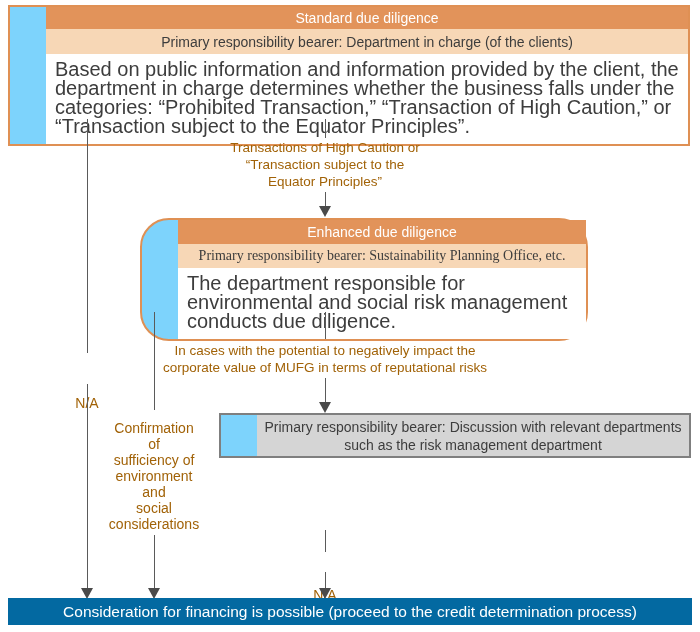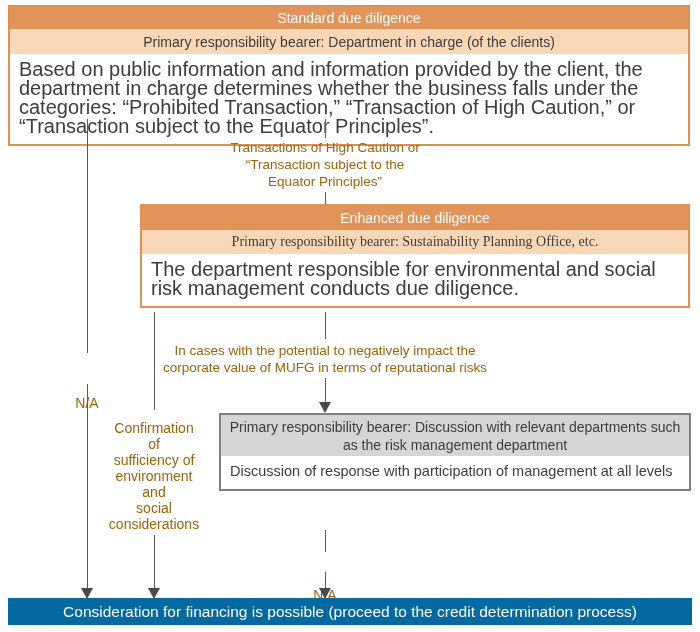--- a/index.html
+++ b/index.html
@@ -10,20 +10,21 @@
     background: #ffffff;
     font-family: "Liberation Sans", sans-serif;
     color: #3d3d3d;
     overflow: hidden;
   }
   
   .dd-box {
     position: absolute;
     box-sizing: border-box;
     background: #7dd3fc;
+    padding-left: 36px;
   }
   .box-orange { border: 2px solid #df9054; }
   .box-gray   { border: 2px solid #7f7f7f; }
   .row-title, .row-sub {
     display: flex;
     align-items: center;
     justify-content: center;
     text-align: center;
     box-sizing: border-box;
   }
@@ -90,21 +91,21 @@
   <div class="vl" style="left:87px; top:384px; height:204px;"></div>
   <div class="ah" style="left:81px; top:588px;"></div>
 
   <div class="vl" style="left:325px; top:119px; height:19px;"></div>
   <div class="lbl" style="left:195px; top:139px; width:260px;">Transactions of High Caution or
 “Transaction subject to the
 Equator Principles”</div>
   <div class="vl" style="left:325px; top:192px; height:14px;"></div>
   <div class="ah" style="left:319px; top:206px;"></div>
 
-  <div class="dd-box box-orange" id="box-enhanced" style="left:140px; top:204px; width:550px;">
+  <div class="dd-box box-orange" id="box-enhanced" style="left:140px; top:218px; width:448px;border-radius:29px;">
     <div class="row-title orange">Enhanced due diligence</div>
     <div class="row-sub peach">Primary responsibility bearer: Sustainability Planning Office, etc.</div>
     <div class="box-body">The department responsible for environmental and social risk management conducts due diligence.</div>
   </div>
 
   <div class="vl" style="left:154px; top:312px; height:98px;"></div>
   <div class="lbl" id="lbl-confirmation" style="left:98px; top:420px; width:112px;">Confirmation
 of
 sufficiency of
 environment
@@ -115,21 +116,20 @@
   <div class="ah" style="left:148px; top:588px;"></div>
 
   <div class="vl" style="left:325px; top:312px; height:27px;"></div>
   <div class="lbl" style="left:135px; top:342px; width:380px;">In cases with the potential to negatively impact the
 corporate value of MUFG in terms of reputational risks</div>
   <div class="vl" style="left:325px; top:378px; height:24px;"></div>
   <div class="ah" style="left:319px; top:402px;"></div>
 
   <div class="dd-box box-gray" id="box-discussion" style="left:219px; top:413px; width:472px;">
     <div class="row-sub lightgray">Primary responsibility bearer: Discussion with relevant departments such as the risk management department</div>
-    <div class="box-body">Discussion of response with participation of management at all levels</div>
   </div>
 
   <div class="vl" style="left:325px; top:530px; height:22px;"></div>
   <div class="lbl lbl-na" style="left:308px; top:553px; width:34px;">N/A</div>
   <div class="vl" style="left:325px; top:572px; height:16px;"></div>
   <div class="ah" style="left:319px; top:588px;"></div>
 
   <div id="result-bar">Consideration for financing is possible (proceed to the credit determination process)</div>
 
 </div>

